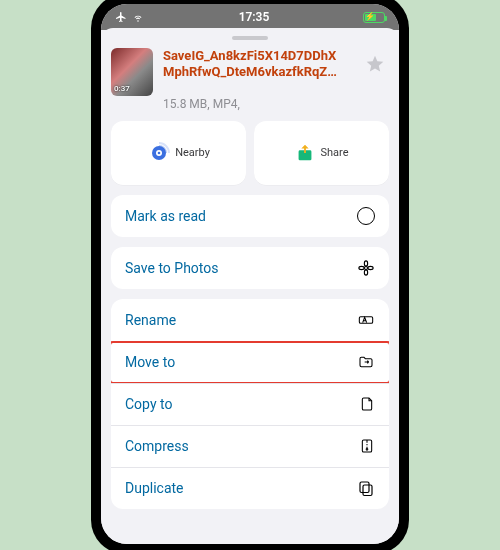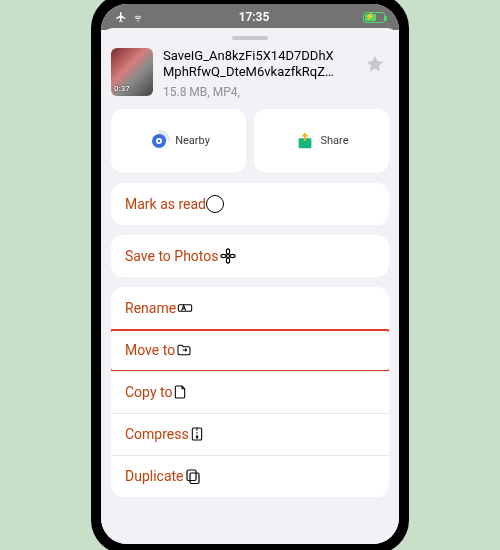--- a/index.html
+++ b/index.html
@@ -61,42 +61,42 @@
   }
   .thumb {
     width: 42px; height: 48px; background: linear-gradient(135deg,#7a2a2a 0%, #d47e7e 40%, #8a8a8a 60%, #444 100%);
     border-radius: 6px; position:relative; flex-shrink:0;
   }
   .thumb-duration {
     position:absolute; left:3px; bottom:3px; color:#fff; font-size:8px; font-weight:500;
     text-shadow:0 0 2px #000;
   }
   .file-meta { flex:1; min-width:0; }
-  .file-name { font-size:13px; font-weight:400; color:#000000; line-height:1.25; word-break:break-all; }
-  .file-sub { font-size:12px; color:#8e8e93; margin-top:4px; }
+  .file-name { font-size:13px; font-weight:700; color:#c2410c; line-height:1.25; word-break:break-all; }
+  .file-sub { font-size:12px; color:#8e8e93; margin-top:16px; }
   .star-wrap { width:28px; display:flex; justify-content:center; align-items:flex-start; padding-top:6px;}
   .action-row {
     display:flex; gap:8px; padding: 0 10px 10px 10px;
   }
   .action-card {
     flex:1; background:#fff; border-radius:12px; height:64px;
     display:flex; flex-direction:row; align-items:center; justify-content:center; gap:4px;
     box-shadow: 0 0.5px 0 rgba(0,0,0,0.05);
   }
   .action-card .ic { height:24px; display:flex; align-items:center; }
   .action-card .lbl { font-size:11px; color:#3a3a3c; }
   .list-group {
     margin: 0 10px 10px 10px;
     background:#fff; border-radius:12px; overflow:hidden;
   }
   .list-item {
-    display:flex; align-items:center; justify-content:flex-start;
+    display:flex; align-items:center; justify-content:space-between;
     padding: 0 14px; height: 42px;
     border-top: 0.5px solid #e5e5ea;
-    font-size:14px; color:#c2410c;
+    font-size:14px; color:#0369a1;
     position:relative;
   }
   .list-item:first-child { border-top:none; }
   .list-item .li-right { display:flex; align-items:center; }
   .highlight {
     position:absolute; inset: -1px -2px -1px -2px;
     border: 2px solid #e43b2f; border-radius:4px; pointer-events:none;
   }
   .circle-outline {
     width:18px;height:18px;border:1.5px solid #000;border-radius:50%;

